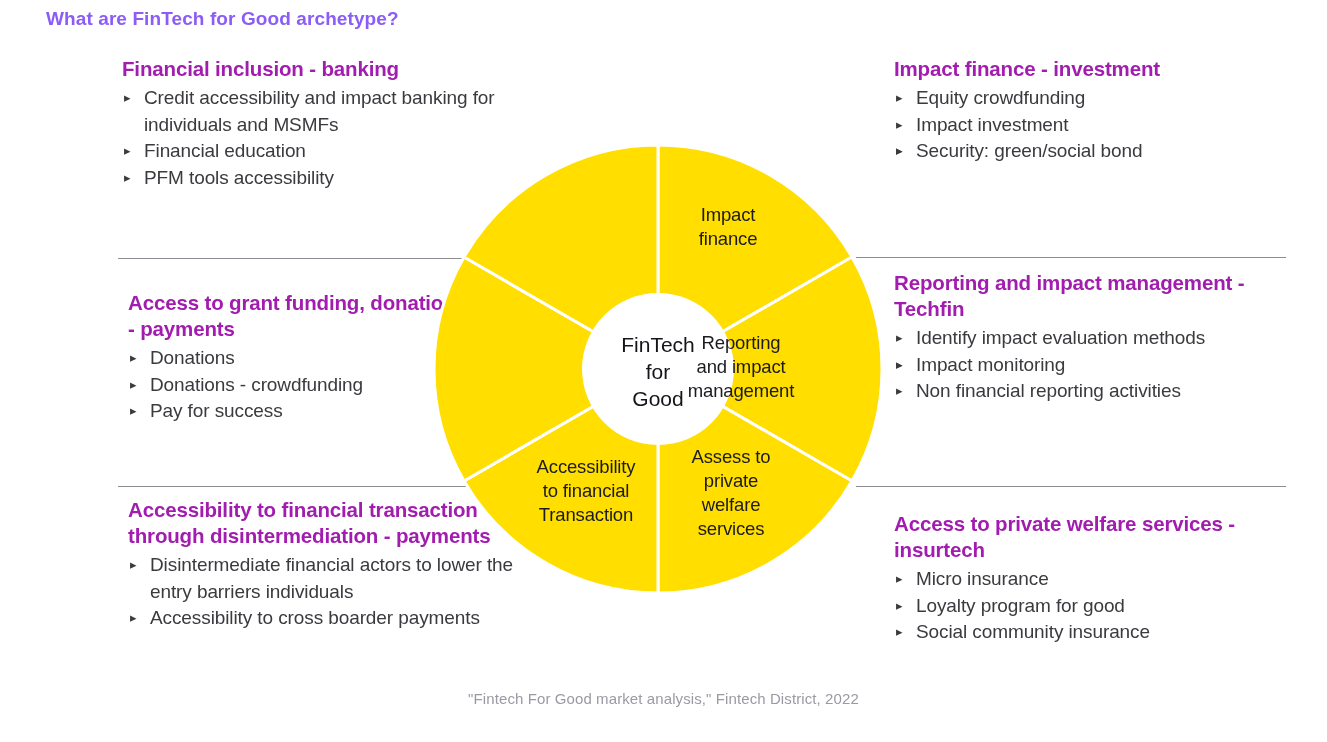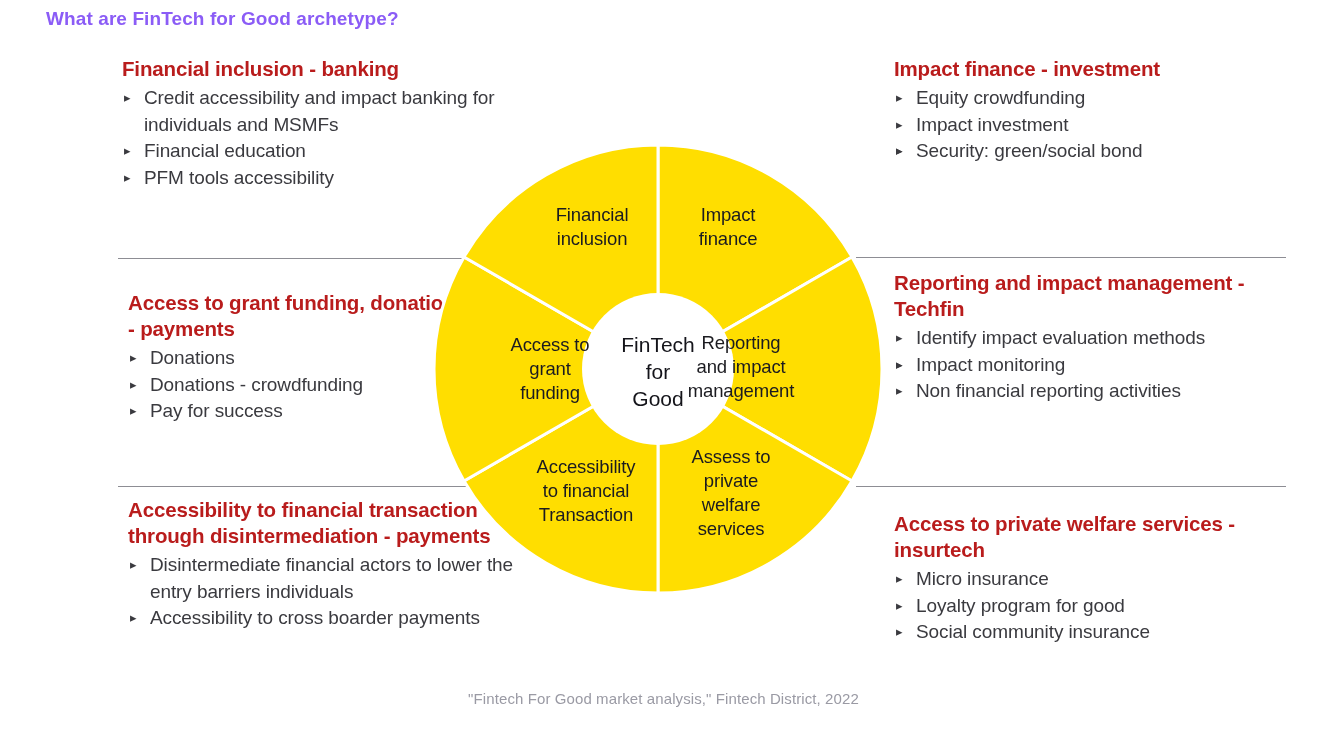--- a/index.html
+++ b/index.html
@@ -31,21 +31,21 @@
   .div-l1 { left: 118px; top: 258px; width: 348px; }
   .div-l2 { left: 118px; top: 486px; width: 348px; }
   .div-r1 { left: 856px; top: 257px; width: 430px; }
   .div-r2 { left: 856px; top: 486px; width: 430px; }
 
   
   .block { position: absolute; }
   .block h3 {
     font-size: 20.5px;
     font-weight: bold;
-    color: #b91c1c;
+    color: #a21caf;
     line-height: 26px;
     letter-spacing: -0.15px;
     margin-bottom: 3px;
   }
   .block ul { list-style: none; }
   .block li {
     position: relative;
     font-size: 19px;
     color: #3a3a3f;
     line-height: 26.5px;
@@ -187,37 +187,32 @@
           <path d="M 224 224 L 224.00 0.00 A 224 224 0 0 1 417.99 112.00 Z" fill="#FFDE00" stroke="#ffffff" stroke-width="3"></path>
           <path d="M 224 224 L 417.99 112.00 A 224 224 0 0 1 417.99 336.00 Z" fill="#FFDE00" stroke="#ffffff" stroke-width="3"></path>
           <path d="M 224 224 L 417.99 336.00 A 224 224 0 0 1 224.00 448.00 Z" fill="#FFDE00" stroke="#ffffff" stroke-width="3"></path>
           <path d="M 224 224 L 224.00 448.00 A 224 224 0 0 1 30.01 336.00 Z" fill="#FFDE00" stroke="#ffffff" stroke-width="3"></path>
           <path d="M 224 224 L 30.01 336.00 A 224 224 0 0 1 30.01 112.00 Z" fill="#FFDE00" stroke="#ffffff" stroke-width="3"></path>
           <path d="M 224 224 L 30.01 112.00 A 224 224 0 0 1 224.00 0.00 Z" fill="#FFDE00" stroke="#ffffff" stroke-width="3"></path>
         </g>
       <circle cx="224" cy="224" r="76" fill="#ffffff"></circle>
     </svg>
 
-    <div class="seg-label lbl-0">Financial
-inclusion</div>
     <div class="seg-label lbl-1">Impact
 finance</div>
     <div class="seg-label lbl-2">Reporting
 and impact
 management</div>
     <div class="seg-label lbl-3">Assess to
 private
 welfare
 services</div>
     <div class="seg-label lbl-4">Accessibility
 to financial
 Transaction</div>
-    <div class="seg-label lbl-5">Access to
-grant
-funding</div>
 
     <div class="core-label">FinTech
 for
 Good</div>
   </div>
 
   <div class="source-note">"Fintech For Good market analysis," Fintech District, 2022</div>
 
 </div>
 

